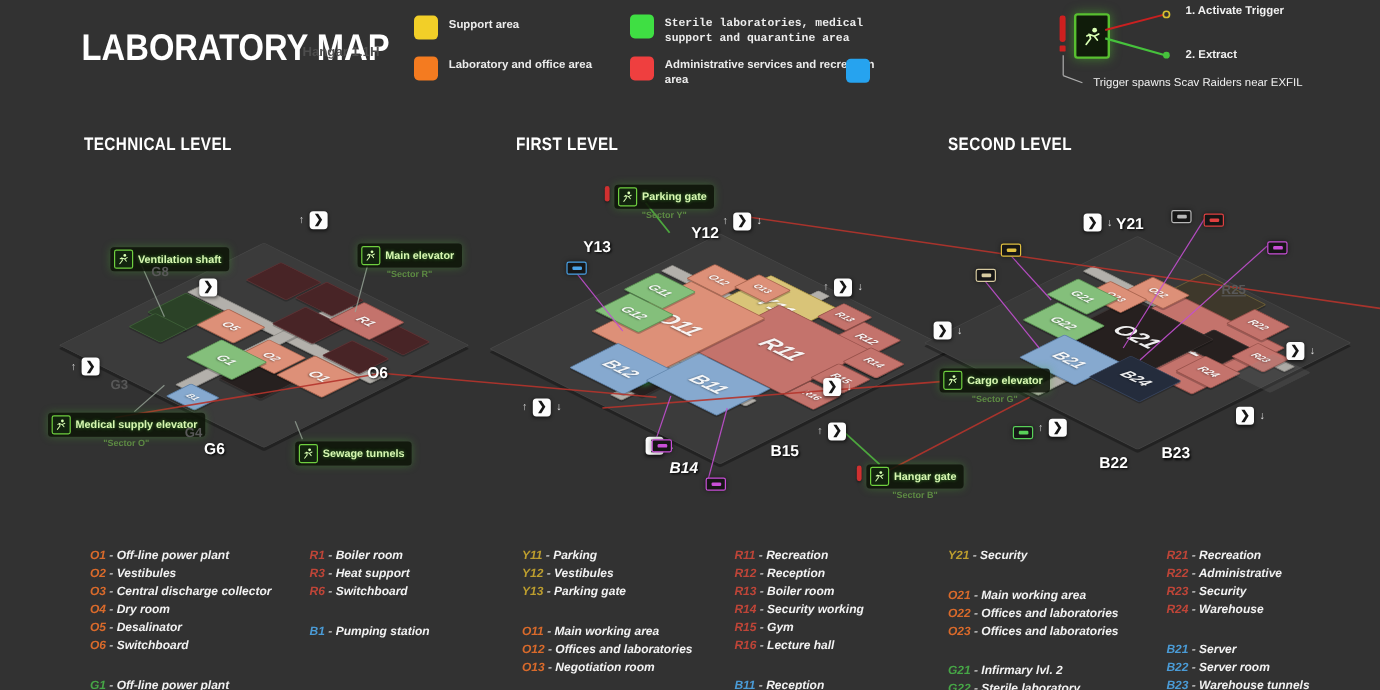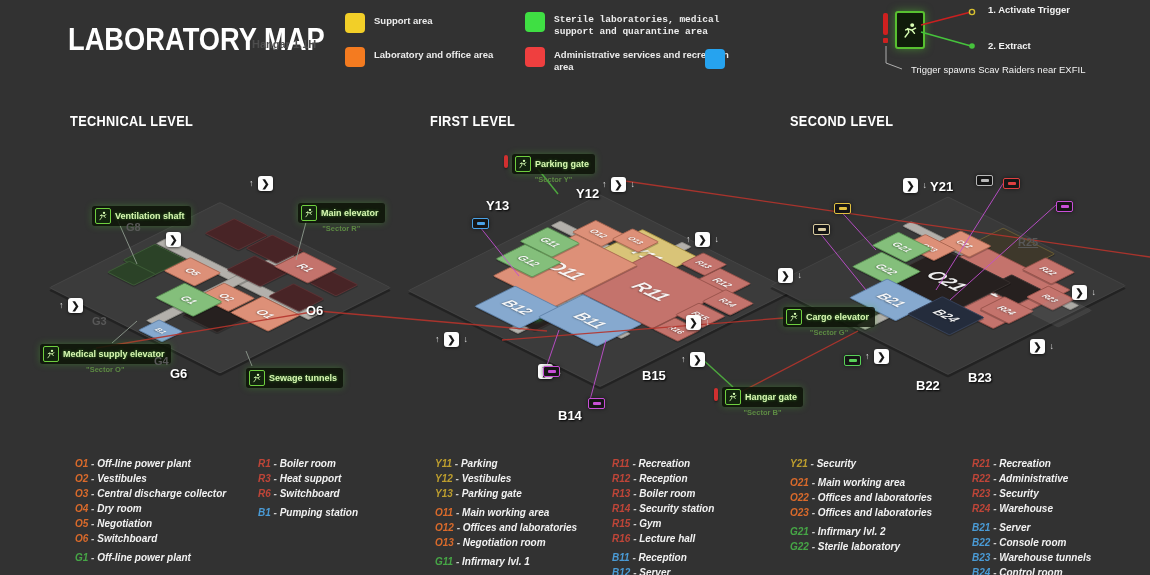--- a/index.html
+++ b/index.html
@@ -51,21 +51,21 @@
   .redtick{width:4px;height:13px;background:#d03030;border-radius:2px;box-shadow:0 1px 2px rgba(0,0,0,.5)}
   
   .bangbar{width:5px;height:22px;background:#cf2020;border-radius:2px}
   .bangdot{width:5px;height:5px;background:#cf2020;border-radius:1px}
   .trigicon{width:26px;height:34px;border:2px solid #58c030;border-radius:3px;background:#101c0a;display:flex;align-items:center;justify-content:center;box-shadow:0 0 9px rgba(80,190,45,.55)}
   .trigtext{font-size:9.5px;font-weight:700;color:#f2f2f2;white-space:nowrap}
   .trignote{font-size:9.5px;font-weight:400;color:#f2f2f2;white-space:nowrap}
   
   .lcol{display:flex;flex-direction:column}
   .lrow{height:15px;line-height:15px;font-size:10px;font-weight:700;font-style:italic;white-space:nowrap}
-  .lrow.gap{margin-top:4px}
+  .lrow.gap{margin-top:18px}
   .lcode{font-weight:800}
   .ldash{color:#cfcfcf}
   .lname{color:#f2f2f2}
   svg.lines{position:absolute;left:0;top:0;pointer-events:none}
 </style>
 </head>
 <body>
 
 <div class="abs title" style="left:68px;top:22px">LABORATORY MAP</div>
 <div class="abs version" style="left:252px;top:38px">Hangar 1.1H</div>
@@ -340,21 +340,21 @@
             <circle cx="7.2" cy="2.2" r="1.4" fill="#d9ffb3"></circle>
             <path d="M2.2 10.6 L4.8 7.2 L4.2 4.8 L7 5.8 L8.8 8 M4.2 4.8 L2.6 5.6 M7 5.8 L9.6 4.4" stroke="#d9ffb3" stroke-width="1" fill="none" stroke-linecap="round"></path>
           </svg>
         </div>
         <div class="exittext">Hangar gate</div>
       </div>
       <div class="sector">"Sector B"</div>
     </div>
     <div class="codeb abs" style="position: absolute; left: 486px; top: 198px;">Y13</div>
     <div class="codeb abs" style="position: absolute; left: 576px; top: 186px;">Y12</div>
-    <div class="codeb abs" style="position: absolute; left: 558px; top: 408px;">B14</div>
+    <div class="codeb abs" style="position: absolute; left: 558px; top: 382px; font-style: italic;">B14</div>
     <div class="codeb abs" style="position: absolute; left: 642px; top: 368px;">B15</div>
     <div class="marker abs" style="position: absolute; left: 611px; top: 177px;">
       <span class="chev">❯</span>
       <span class="pre">↑</span>
       <span class="post">↓</span>
     </div>
     <div class="marker abs" style="position: absolute; left: 695px; top: 232px;">
       <span class="chev">❯</span>
       <span class="pre">↑</span>
       <span class="post">↓</span>
@@ -442,21 +442,21 @@
     <div class="card abs" style="position: absolute; left: 844px; top: 355px; border-color: rgb(88, 208, 88);">
       <i style="background: rgb(88, 208, 88);"></i>
     </div>
   </div>
 <div id="lists-layer">
     <div class="lcol abs" style="position: absolute; left: 75px; top: 456px;">
       <div class="lrow"><span class="lcode" style="color: rgb(217, 106, 43);">O1</span><span class="ldash"> - </span><span class="lname">Off-line power plant</span></div>
       <div class="lrow"><span class="lcode" style="color: rgb(217, 106, 43);">O2</span><span class="ldash"> - </span><span class="lname">Vestibules</span></div>
       <div class="lrow"><span class="lcode" style="color: rgb(217, 106, 43);">O3</span><span class="ldash"> - </span><span class="lname">Central discharge collector</span></div>
       <div class="lrow"><span class="lcode" style="color: rgb(217, 106, 43);">O4</span><span class="ldash"> - </span><span class="lname">Dry room</span></div>
-      <div class="lrow"><span class="lcode" style="color: rgb(217, 106, 43);">O5</span><span class="ldash"> - </span><span class="lname">Negotiation</span></div>
+      <div class="lrow"><span class="lcode" style="color: rgb(217, 106, 43);">O5</span><span class="ldash"> - </span><span class="lname">Desalinator</span></div>
       <div class="lrow"><span class="lcode" style="color: rgb(217, 106, 43);">O6</span><span class="ldash"> - </span><span class="lname">Switchboard</span></div>
       <div class="lrow gap"><span class="lcode" style="color: rgb(70, 165, 70);">G1</span><span class="ldash"> - </span><span class="lname">Off-line power plant</span></div>
     </div>
     <div class="lcol abs" style="position: absolute; left: 258px; top: 456px;">
       <div class="lrow"><span class="lcode" style="color: rgb(191, 69, 56);">R1</span><span class="ldash"> - </span><span class="lname">Boiler room</span></div>
       <div class="lrow"><span class="lcode" style="color: rgb(191, 69, 56);">R3</span><span class="ldash"> - </span><span class="lname">Heat support</span></div>
       <div class="lrow"><span class="lcode" style="color: rgb(191, 69, 56);">R6</span><span class="ldash"> - </span><span class="lname">Switchboard</span></div>
       <div class="lrow gap"><span class="lcode" style="color: rgb(74, 155, 214);">B1</span><span class="ldash"> - </span><span class="lname">Pumping station</span></div>
     </div>
     <div class="lcol abs" style="position: absolute; left: 435px; top: 456px;">
@@ -465,37 +465,37 @@
       <div class="lrow"><span class="lcode" style="color: rgb(189, 158, 46);">Y13</span><span class="ldash"> - </span><span class="lname">Parking gate</span></div>
       <div class="lrow gap"><span class="lcode" style="color: rgb(217, 106, 43);">O11</span><span class="ldash"> - </span><span class="lname">Main working area</span></div>
       <div class="lrow"><span class="lcode" style="color: rgb(217, 106, 43);">O12</span><span class="ldash"> - </span><span class="lname">Offices and laboratories</span></div>
       <div class="lrow"><span class="lcode" style="color: rgb(217, 106, 43);">O13</span><span class="ldash"> - </span><span class="lname">Negotiation room</span></div>
       <div class="lrow gap"><span class="lcode" style="color: rgb(70, 165, 70);">G11</span><span class="ldash"> - </span><span class="lname">Infirmary lvl. 1</span></div>
     </div>
     <div class="lcol abs" style="position: absolute; left: 612px; top: 456px;">
       <div class="lrow"><span class="lcode" style="color: rgb(191, 69, 56);">R11</span><span class="ldash"> - </span><span class="lname">Recreation</span></div>
       <div class="lrow"><span class="lcode" style="color: rgb(191, 69, 56);">R12</span><span class="ldash"> - </span><span class="lname">Reception</span></div>
       <div class="lrow"><span class="lcode" style="color: rgb(191, 69, 56);">R13</span><span class="ldash"> - </span><span class="lname">Boiler room</span></div>
-      <div class="lrow"><span class="lcode" style="color: rgb(191, 69, 56);">R14</span><span class="ldash"> - </span><span class="lname">Security station</span></div>
+      <div class="lrow"><span class="lcode" style="color: rgb(191, 69, 56);">R14</span><span class="ldash"> - </span><span class="lname">Security working</span></div>
       <div class="lrow"><span class="lcode" style="color: rgb(191, 69, 56);">R15</span><span class="ldash"> - </span><span class="lname">Gym</span></div>
       <div class="lrow"><span class="lcode" style="color: rgb(191, 69, 56);">R16</span><span class="ldash"> - </span><span class="lname">Lecture hall</span></div>
       <div class="lrow gap"><span class="lcode" style="color: rgb(74, 155, 214);">B11</span><span class="ldash"> - </span><span class="lname">Reception</span></div>
       <div class="lrow"><span class="lcode" style="color: rgb(74, 155, 214);">B12</span><span class="ldash"> - </span><span class="lname">Server</span></div>
     </div>
     <div class="lcol abs" style="position: absolute; left: 790px; top: 456px;">
       <div class="lrow"><span class="lcode" style="color: rgb(189, 158, 46);">Y21</span><span class="ldash"> - </span><span class="lname">Security</span></div>
       <div class="lrow gap"><span class="lcode" style="color: rgb(217, 106, 43);">O21</span><span class="ldash"> - </span><span class="lname">Main working area</span></div>
       <div class="lrow"><span class="lcode" style="color: rgb(217, 106, 43);">O22</span><span class="ldash"> - </span><span class="lname">Offices and laboratories</span></div>
       <div class="lrow"><span class="lcode" style="color: rgb(217, 106, 43);">O23</span><span class="ldash"> - </span><span class="lname">Offices and laboratories</span></div>
       <div class="lrow gap"><span class="lcode" style="color: rgb(70, 165, 70);">G21</span><span class="ldash"> - </span><span class="lname">Infirmary lvl. 2</span></div>
       <div class="lrow"><span class="lcode" style="color: rgb(70, 165, 70);">G22</span><span class="ldash"> - </span><span class="lname">Sterile laboratory</span></div>
     </div>
     <div class="lcol abs" style="position: absolute; left: 972px; top: 456px;">
       <div class="lrow"><span class="lcode" style="color: rgb(191, 69, 56);">R21</span><span class="ldash"> - </span><span class="lname">Recreation</span></div>
       <div class="lrow"><span class="lcode" style="color: rgb(191, 69, 56);">R22</span><span class="ldash"> - </span><span class="lname">Administrative</span></div>
       <div class="lrow"><span class="lcode" style="color: rgb(191, 69, 56);">R23</span><span class="ldash"> - </span><span class="lname">Security</span></div>
       <div class="lrow"><span class="lcode" style="color: rgb(191, 69, 56);">R24</span><span class="ldash"> - </span><span class="lname">Warehouse</span></div>
       <div class="lrow gap"><span class="lcode" style="color: rgb(74, 155, 214);">B21</span><span class="ldash"> - </span><span class="lname">Server</span></div>
-      <div class="lrow"><span class="lcode" style="color: rgb(74, 155, 214);">B22</span><span class="ldash"> - </span><span class="lname">Console room</span></div>
+      <div class="lrow"><span class="lcode" style="color: rgb(74, 155, 214);">B22</span><span class="ldash"> - </span><span class="lname">Server room</span></div>
       <div class="lrow"><span class="lcode" style="color: rgb(74, 155, 214);">B23</span><span class="ldash"> - </span><span class="lname">Warehouse tunnels</span></div>
       <div class="lrow"><span class="lcode" style="color: rgb(74, 155, 214);">B24</span><span class="ldash"> - </span><span class="lname">Control room</span></div>
     </div>
   </div>
 
 </body></html>

